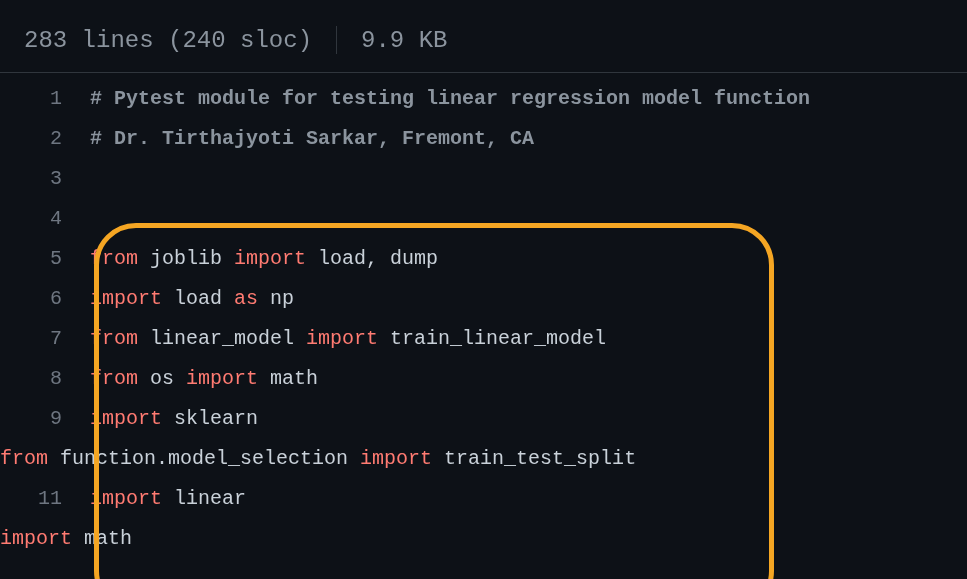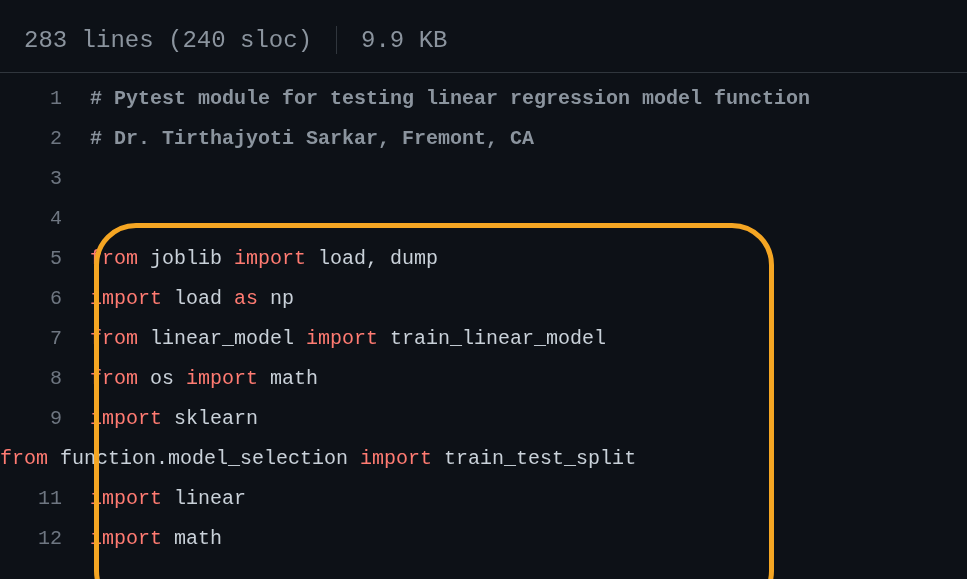--- a/index.html
+++ b/index.html
@@ -122,18 +122,17 @@
         <span class="code"><span class="k">import</span><span class="n"> sklearn</span></span>
       </div>
       <div class="code-line">
         <span class="code"><span class="k">from</span><span class="n"> function.model_selection </span><span class="k">import</span><span class="n"> train_test_split</span></span>
       </div>
       <div class="code-line">
         <span class="lineno">11</span>
         <span class="code"><span class="k">import</span><span class="n"> linear</span></span>
       </div>
       <div class="code-line">
-        <span class="lineno">12</span>
         <span class="code"><span class="k">import</span><span class="n"> math</span></span>
       </div>
     </div>
   <div class="highlight-box"></div>
 </div>
 
 </body></html>

